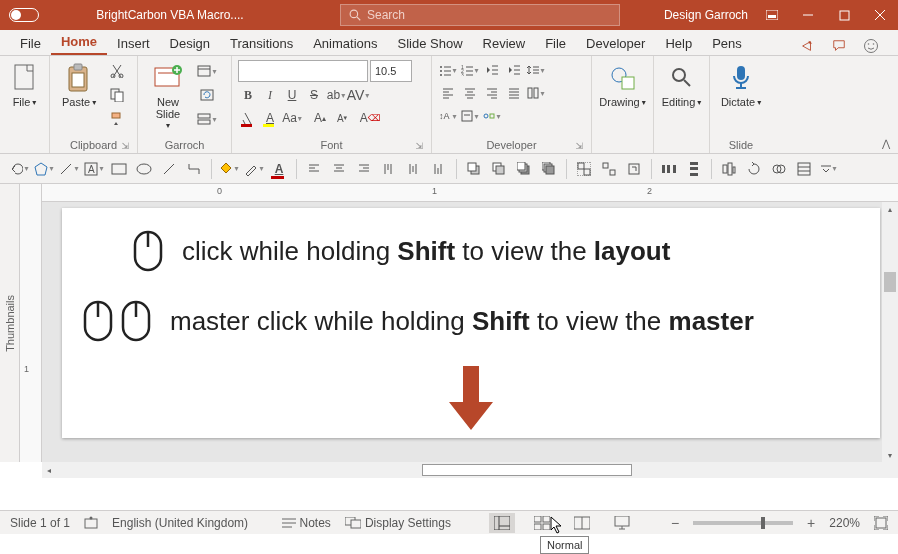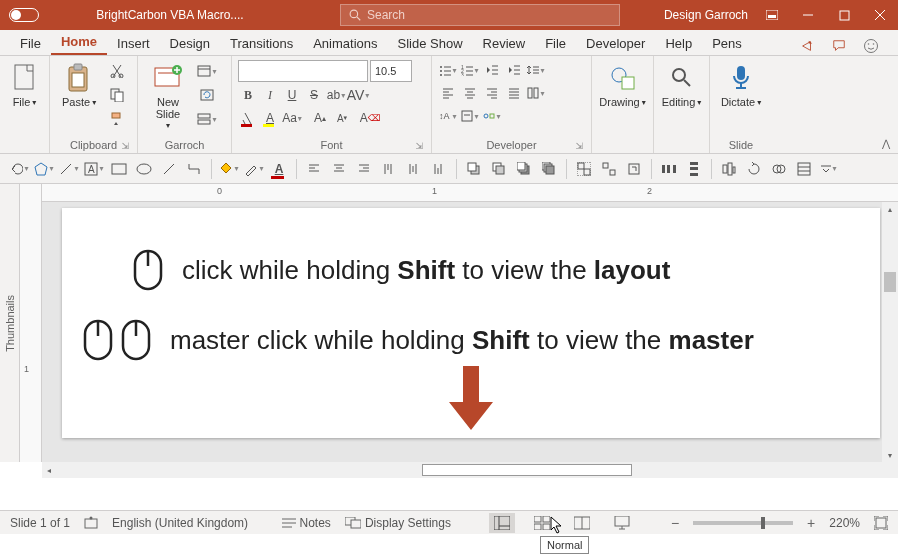--- a/index.html
+++ b/index.html
@@ -56,21 +56,21 @@
 
 
 .workarea { height: 278px; display:flex; background:#e6e6e6; position:relative; }
 .thumbs-tab { width:20px; background:#f3f2f1; border-right:1px solid #d0cece; display:flex; align-items:center; justify-content:center; }
 .thumbs-tab span { writing-mode: vertical-rl; transform: rotate(180deg); font-size:11px; color:#606060; }
 .ruler-v { width:22px; background:#f9f9f9; border-right:1px solid #d0cece; position:relative; font-size:9px; color:#666; }
 .ruler-v .tick { position:absolute; left:4px; }
 .editor { flex:1; position:relative; background:#e6e6e6; overflow:hidden; }
 .ruler-h { height:18px; background:#f9f9f9; border-bottom:1px solid #d0cece; position:relative; padding-left: 30px; }
 .ruler-h .num { position:absolute; top:2px; font-size:9px; color:#666; }
-.slide-canvas { position:absolute; left:20px; top:24px; right:18px; height: 230px; background:#fff; box-shadow: 0 1px 3px rgba(0,0,0,0.3); padding: 40px 20px; }
+.slide-canvas { position:absolute; left:20px; top:24px; right:18px; height: 230px; background:#fff; box-shadow: 0 1px 3px rgba(0,0,0,0.3); padding: 21px 20px; }
 
 .slide-line { display:flex; align-items:center; gap:18px; margin-bottom:26px; }
 .mouse-icons { display:flex; gap:6px; margin-left: 16px; }
 .slide-text { font-size: 26px; color:#222; font-family: "Segoe UI", sans-serif; }
 .slide-text b { font-weight:700; }
 .arrow-down { position:absolute; left:50%; transform:translateX(-50%); bottom: 6px; }
 
 .scroll-v { position:absolute; right:0; top:18px; bottom:0; width:16px; background:#f0f0f0; }
 .scroll-v .thumb { position:absolute; top:70px; width:12px; left:2px; height:20px; background:#c0c0c0; }
 .scroll-v .arr { position:absolute; left:2px; width:12px; height:14px; display:flex;align-items:center;justify-content:center; font-size:8px; color:#666; }

